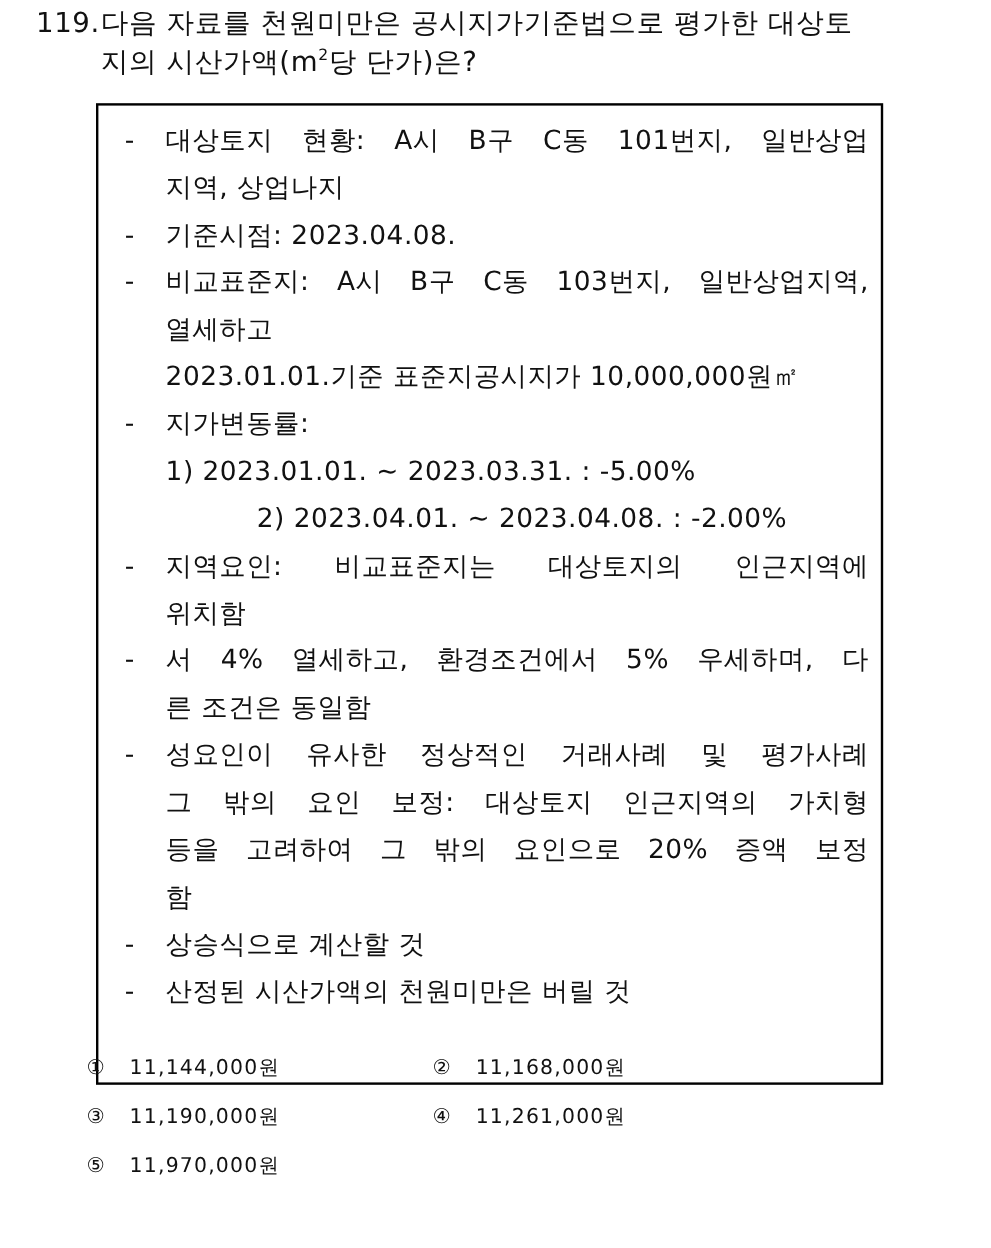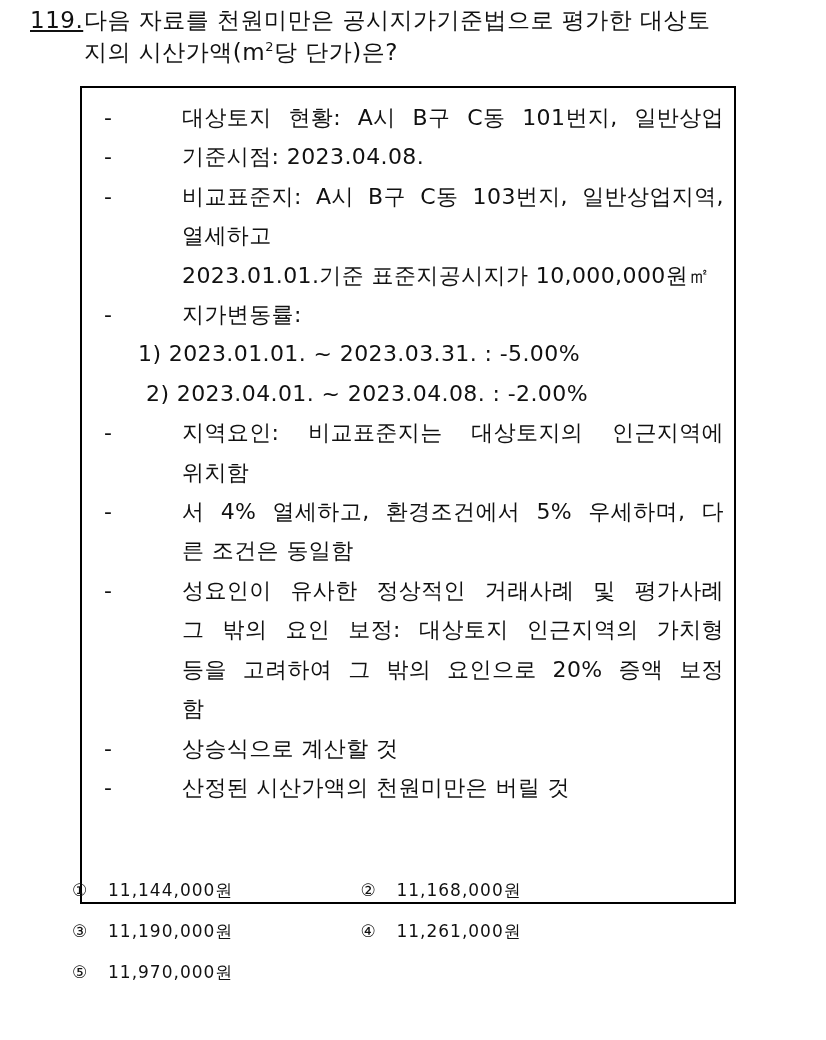--- a/index.html
+++ b/index.html
@@ -18,21 +18,21 @@
     .question {
       position: absolute;
       left: 30px;
       top: 4px;
       width: 760px;
       font-size: 23px;
       line-height: 32px;
       letter-spacing: 0.5px;
     }
     .q-line { display: block; white-space: nowrap; }
-    .q-num { display: inline-block; width: 54px; text-decoration: underline; }
+    .q-num { display: inline-block; width: 54px; }
     .q-indent { padding-left: 54px; }
     sup { font-size: 13px; line-height: 0; vertical-align: 9px; }
 
     .info-box {
       position: absolute;
       left: 80px;
       top: 86px;
       width: 652px;
       height: 814px;
       border: 2.5px solid #000000;
@@ -45,24 +45,24 @@
       width: 620px;
       font-size: 22px;
       line-height: 39.4px;
       letter-spacing: 0.4px;
       margin: 0;
       padding: 0;
       list-style: none;
     }
     .item { position: relative; padding-left: 34px; }
     .item .dash { position: absolute; left: 0; top: 0; width: 30px; }
-    .line { display: block; white-space: nowrap; margin-left: 44px; }
+    .line { display: block; white-space: nowrap; }
     .justify { text-align: justify; text-align-last: justify; white-space: normal; }
     .sub-line { display: block; white-space: nowrap; padding-left: 0; }
-    .sub-line.s2 { padding-left: 8px; }
+    .sub-line.s2 { padding-left: 8px; text-align: center; }
 
     .choices {
       position: absolute;
       left: 72px;
       top: 870px;
       width: 700px;
       font-size: 17px;
       line-height: 41px;
       letter-spacing: 1px;
     }
@@ -76,20 +76,21 @@
 <div class="question">
   <span class="q-line"><span class="q-num">119.</span><span>다음 자료를 천원미만은 공시지가기준법으로 평가한 대상토</span></span>
   <span class="q-line q-indent"><span>지의 시산가액(m</span><sup>2</sup><span>당 단가)은?</span></span>
 </div>
 
 <div class="info-box">
   <ul class="info-list">
     <li class="item">
       <span class="dash">-</span>
       <span class="line justify">대상토지 현황: A시 B구 C동 101번지, 일반상업</span>
+      <span class="line">지역, 상업나지</span>
     </li>
     <li class="item">
       <span class="dash">-</span>
       <span class="line">기준시점: 2023.04.08.</span>
     </li>
     <li class="item">
       <span class="dash">-</span>
       <span class="line justify">비교표준지: A시 B구 C동 103번지, 일반상업지역,</span>
       <span class="line">열세하고</span>
       <span class="line">2023.01.01.기준 표준지공시지가 10,000,000원㎡</span>

